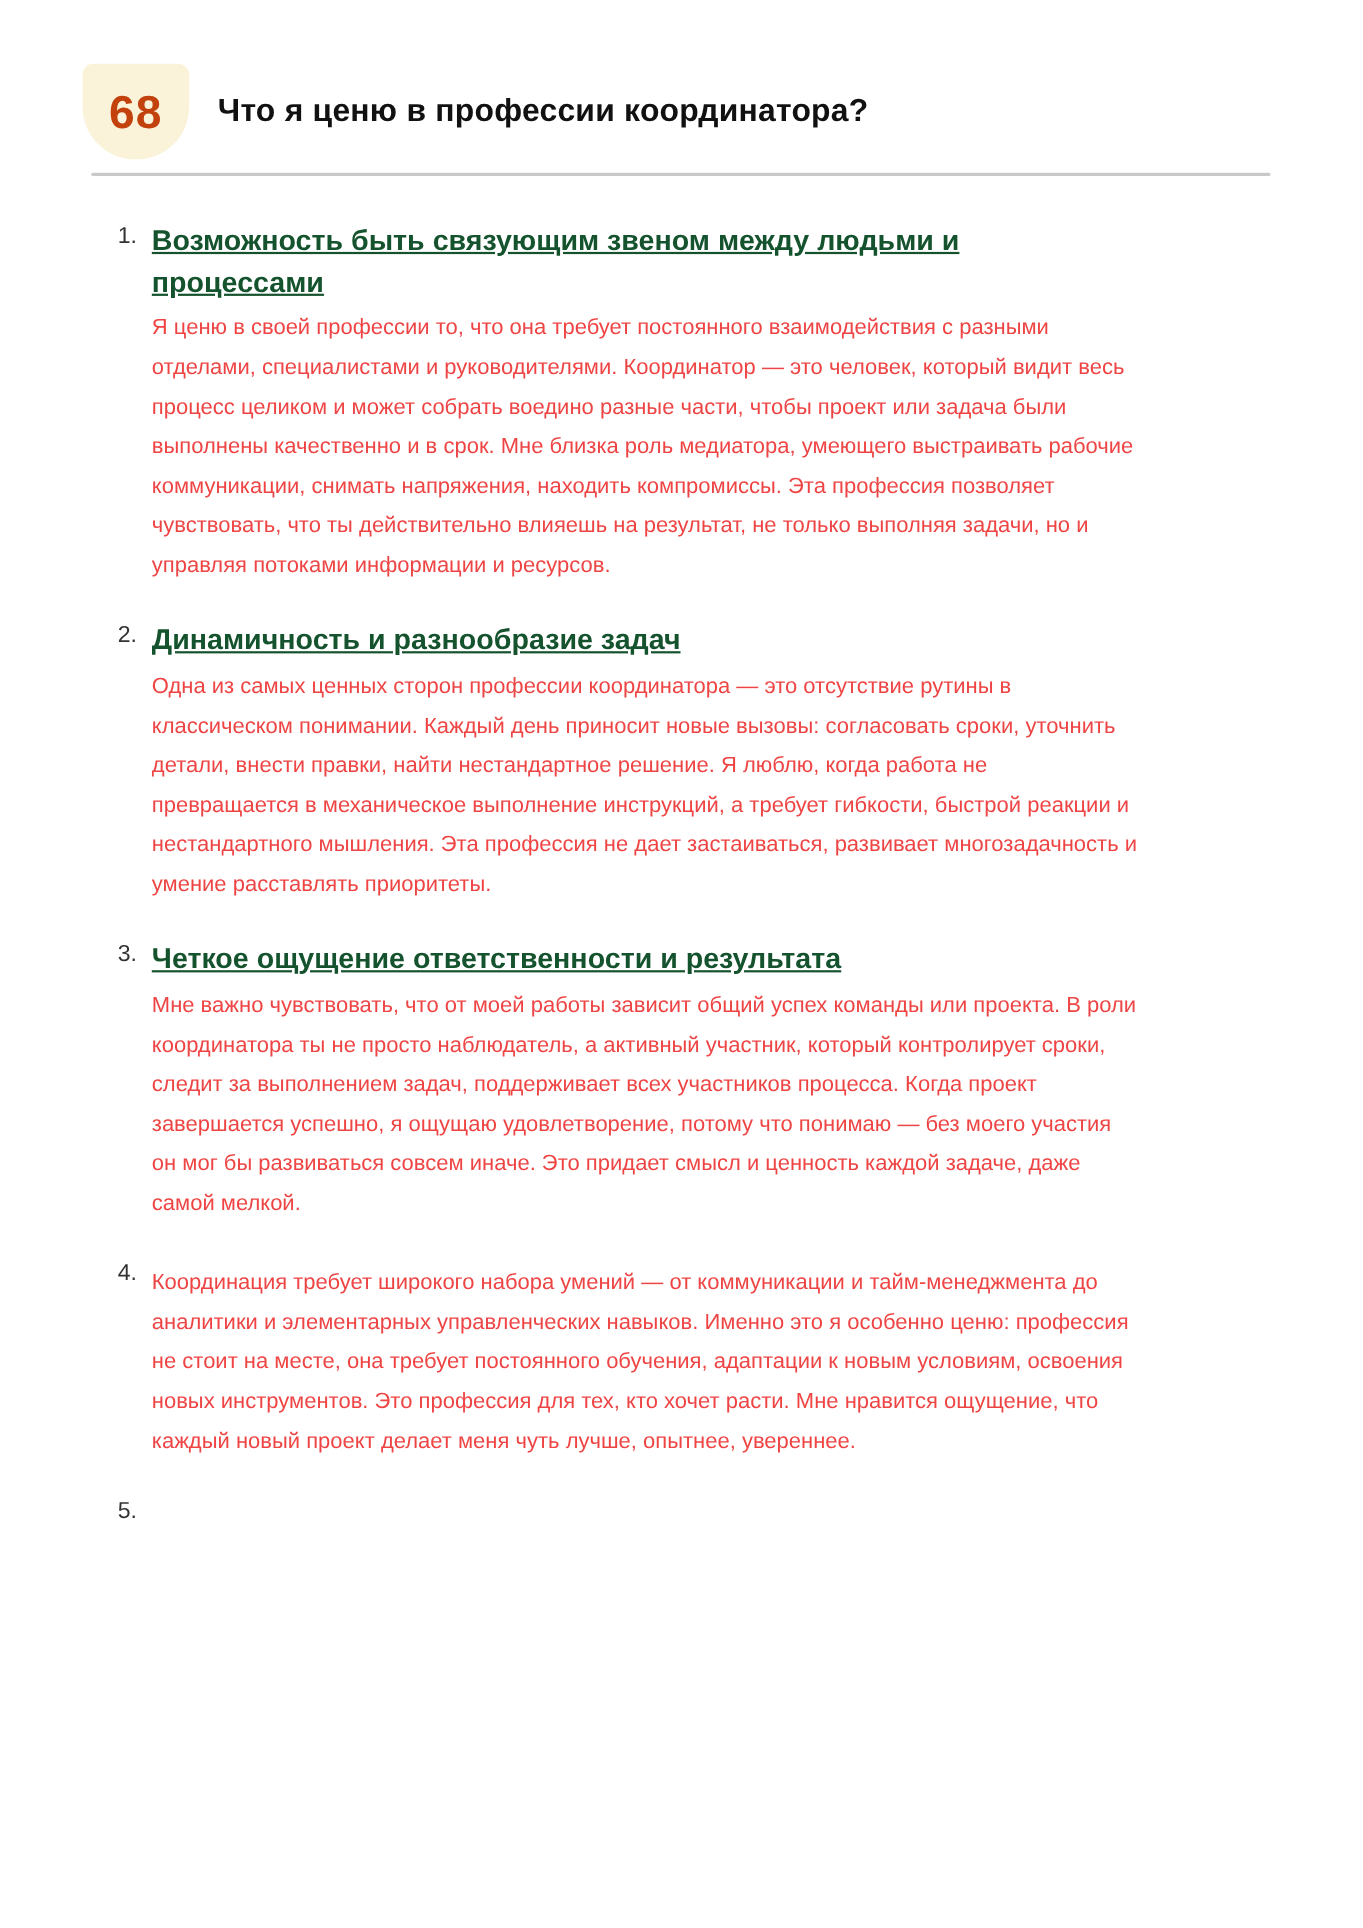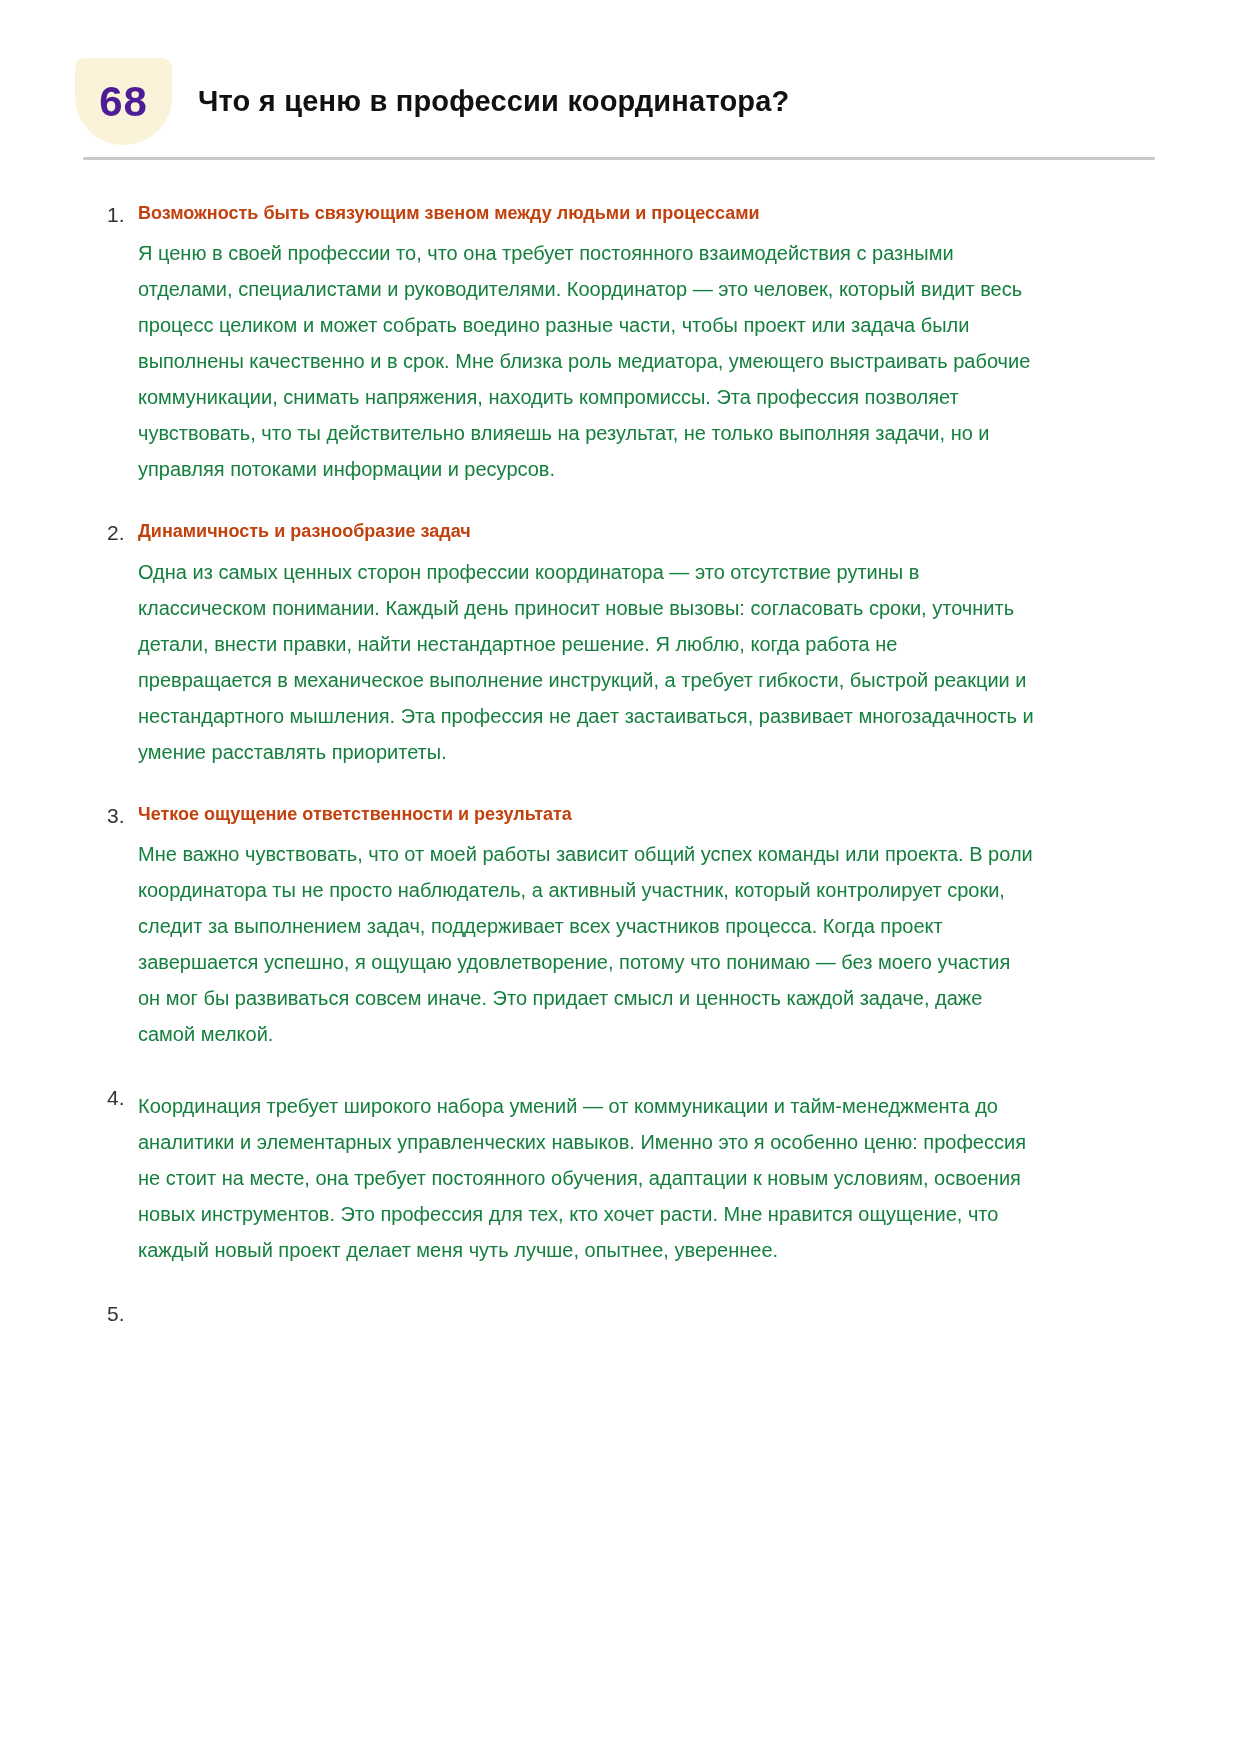--- a/index.html
+++ b/index.html
@@ -28,21 +28,21 @@
     background: #faf3da;
     border-radius: 10px 10px 48px 48px;
     display: flex;
     align-items: center;
     justify-content: center;
     flex: 0 0 auto;
   }
   .badge span {
     font-size: 42px;
     font-weight: 700;
-    color: #4c1d95;
+    color: #c2410c;
     letter-spacing: 1px;
   }
   .title {
     margin-left: 26px;
     font-size: 29px;
     font-weight: 700;
     color: #111111;
     letter-spacing: 0.2px;
     text-align: right;
   }
@@ -63,31 +63,32 @@
     column-gap: 4px;
     margin-bottom: 31px;
   }
   .item-number {
     font-size: 21px;
     color: #333333;
     line-height: 1.45;
     text-align: left;
   }
   .item-heading {
-    font-size: 18px;
+    font-size: 26px;
     font-weight: 700;
-    color: #c2410c;
+    color: #14532d;
     line-height: 1.45;
+    text-decoration: underline;
   }
   .item-body {
     grid-column: 2;
     margin: 5px 0 0 0;
     font-size: 20px;
     line-height: 1.8;
-    color: #15803d;
+    color: #ef4444;
   }
 </style>
 </head>
 <body>
 
 <div class="page">
 
   <div class="header">
     <div class="badge">
       <span>68</span>

